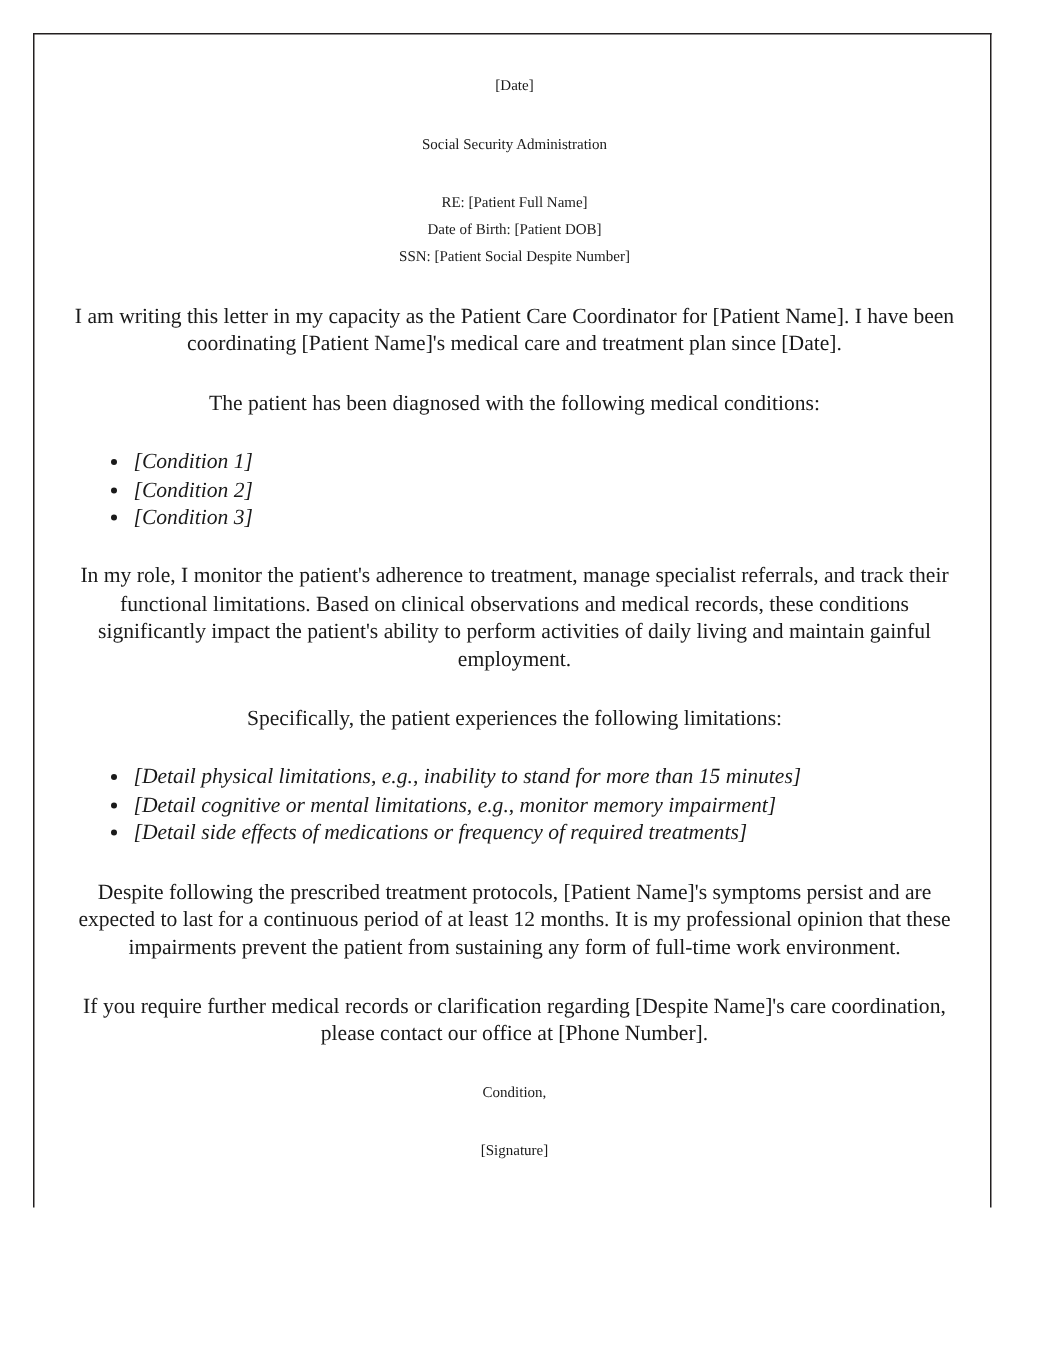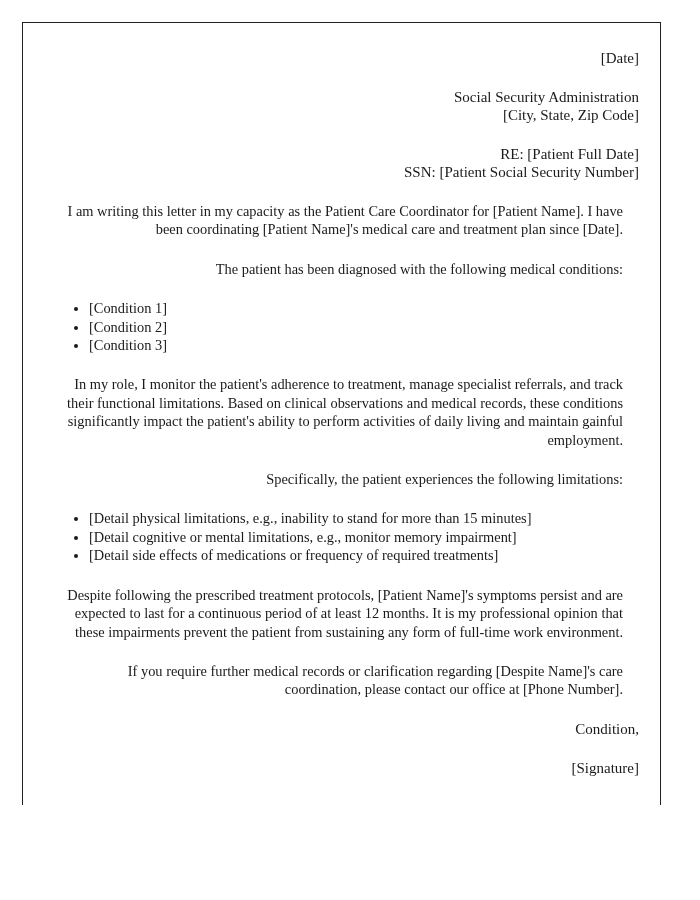--- a/index.html
+++ b/index.html
@@ -27,41 +27,42 @@
     box-sizing: border-box;
     background: #ffffff;
   }
   .content {
     position: absolute;
     left: 24px;
     top: 26px;
     width: 592px;
   }
   .line {
-    font-size: 15px;
+    font-size: 10px;
     line-height: 18px;
     margin: 0;
-    text-align: right;
+    text-align: center;
   }
   .para {
     font-size: 14.4px;
     line-height: 18.4px;
-    margin: 16px;
-    text-align: right;
+    margin: 0;
+    text-align: center;
   }
   .block {
     margin: 0 0 21px 0;
   }
   .block-tight {
     margin: 0 0 21px 0;
   }
   ul.bullets {
     margin: 0 0 21px 0;
     padding: 0 0 0 42px;
     list-style-type: disc;
+    font-style: italic;
   }
   ul.bullets li {
     font-size: 14.4px;
     line-height: 18.4px;
     margin: 0;
     padding: 0;
   }
   ul.bullets li::marker {
     font-size: 13px;
   }
@@ -71,26 +72,26 @@
 
 <div class="page">
   <div class="content">
 
     <div class="block">
       <p class="line">[Date]</p>
     </div>
 
     <div class="block">
       <p class="line">Social Security Administration</p>
-      <p class="line">[City, State, Zip Code]</p>
     </div>
 
     <div class="block">
-      <p class="line">RE: [Patient Full Date]</p>
-      <p class="line">SSN: [Patient Social Security Number]</p>
+      <p class="line">RE: [Patient Full Name]</p>
+      <p class="line">Date of Birth: [Patient DOB]</p>
+      <p class="line">SSN: [Patient Social Despite Number]</p>
     </div>
 
 
     <div class="block">
       <p class="para">I am writing this letter in my capacity as the Patient Care Coordinator for [Patient Name]. I have been coordinating [Patient Name]'s medical care and treatment plan since [Date].</p>
     </div>
 
     <div class="block-tight">
       <p class="para">The patient has been diagnosed with the following medical conditions:</p>
     </div>

